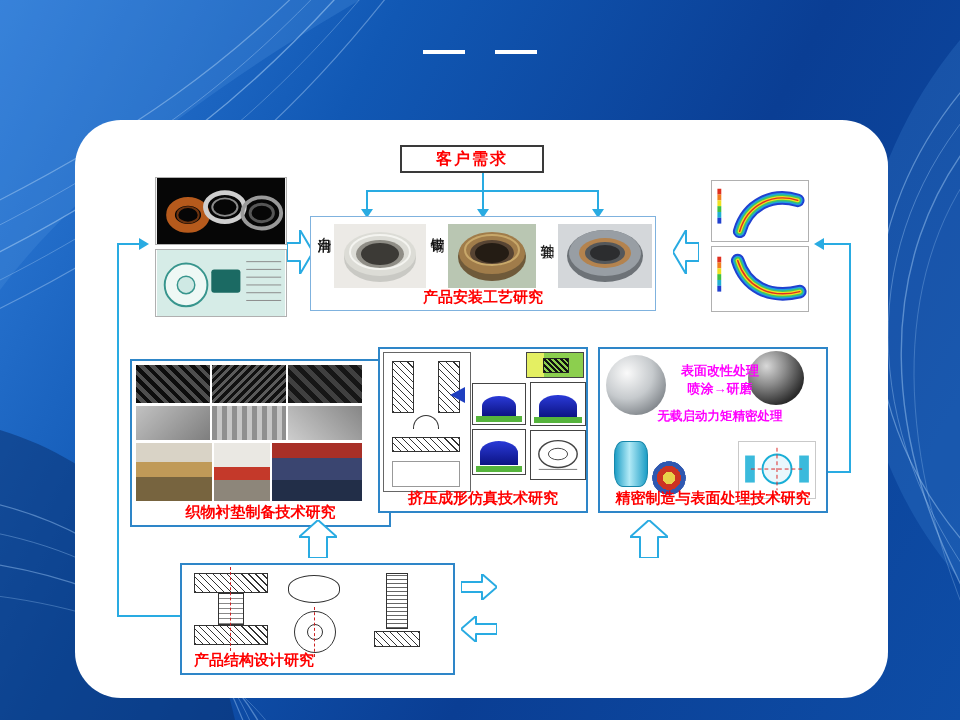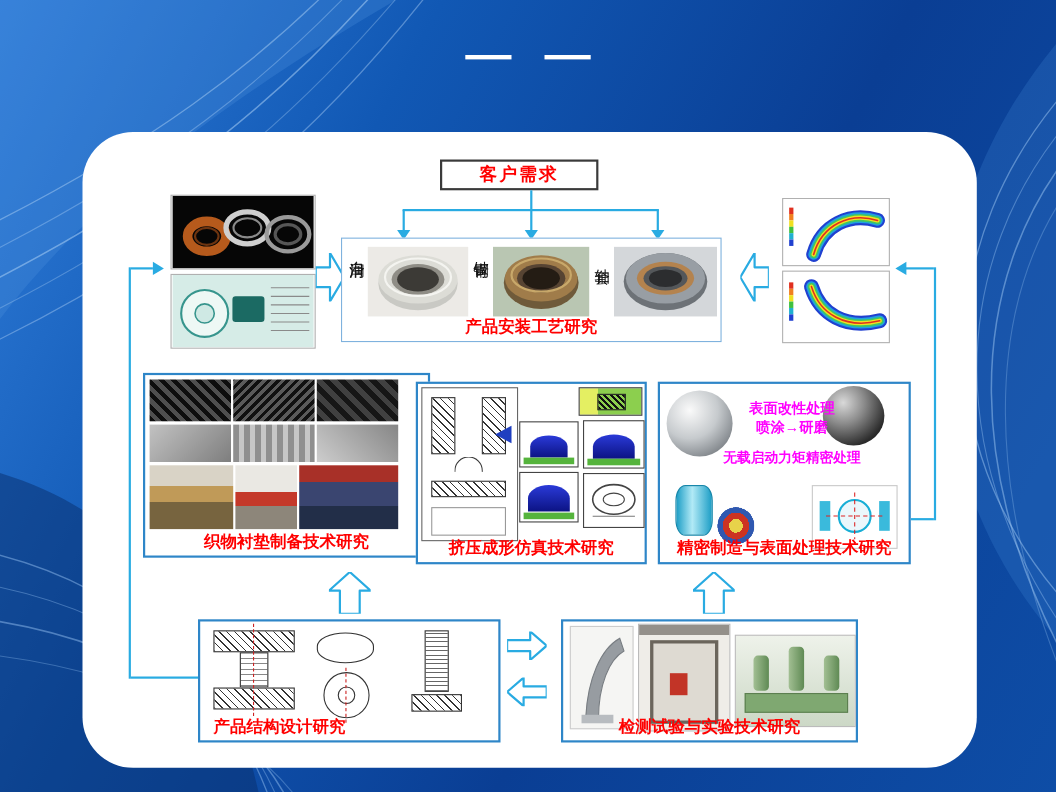--- a/index.html
+++ b/index.html
@@ -58,21 +58,21 @@
 
 .dz-l1{left:6px;top:9px}.dz-i1{left:23px;top:7px;width:92px;height:64px}
 .dz-l2{left:119px;top:9px}.dz-i2{left:137px;top:7px;width:88px;height:64px}
 .dz-l3{left:229px;top:16px}.dz-i3{left:247px;top:7px;width:94px;height:64px}
 
 .lp1{left:80px;top:57px;width:132px;height:68px}
 .lp2{left:80px;top:129px;width:132px;height:68px}
 .rp1{left:636px;top:60px;width:98px;height:62px}
 .rp2{left:636px;top:126px;width:98px;height:66px}
 
-.fabricbox{left:55px;top:219px;width:261px;height:168px}
+.fabricbox{left:55px;top:239px;width:261px;height:168px}
 .extrbox{left:303px;top:227px;width:210px;height:166px}
 .precbox{left:523px;top:227px;width:230px;height:166px}
 
 .f11{left:4px;top:4px;width:74px;height:38px;background:repeating-linear-gradient(45deg,#0d0d0d 0 4px,#4e4e4e 4px 8px)}
 .f12{left:80px;top:4px;width:74px;height:38px;background:repeating-linear-gradient(-45deg,#101010 0 3px,#5a5a5a 3px 6px)}
 .f13{left:156px;top:4px;width:74px;height:38px;background:repeating-linear-gradient(45deg,#161616 0 5px,#404040 5px 10px)}
 .f21{left:4px;top:45px;width:74px;height:34px;background:linear-gradient(135deg,#c2c2c2,#7e7e7e)}
 .f22{left:80px;top:45px;width:74px;height:34px;background:repeating-linear-gradient(90deg,#8f8f8f 0 5px,#c6c6c6 5px 10px)}
 .f23{left:156px;top:45px;width:74px;height:34px;background:linear-gradient(45deg,#cdcdcd,#868686)}
 .f31{left:4px;top:82px;width:76px;height:58px;background:linear-gradient(180deg,#d9d3c6 0 32%,#c09a58 32% 58%,#77643f 58% 100%)}
@@ -379,39 +379,20 @@
       <div class="i-cl1"></div>
       <div class="i-cyl"></div>
       <div class="i-circ"></div>
       <div class="i-circ2"></div>
       <div class="i-cl2"></div>
       <div class="i-stud"></div>
       <div class="hatch i-flange"></div>
       <div class="caption cap-left">产品结构设计研究</div>
     </div>
 
-    <div class="bigbox testbox">
-      <div class="tile t-p1">
-        <svg width="100%" height="100%" viewBox="0 0 58 94">
-          <path d="M14,84 C16,48 28,20 46,10 L50,22 C36,30 26,54 26,86 Z" fill="#979ca1" stroke="#787d82" stroke-width="1"></path>
-          <rect x="10" y="82" width="30" height="8" fill="#b8bcc0"></rect>
-        </svg>
-      </div>
-      <div class="tile t-p2">
-        <div class="t-frame"></div>
-        <div class="t-red"></div>
-      </div>
-      <div class="tile t-p3">
-        <div class="t-cy1"></div>
-        <div class="t-cy2"></div>
-        <div class="t-cy3"></div>
-        <div class="t-plate"></div>
-      </div>
-      <div class="caption">检测试验与实验技术研究</div>
-    </div>
 
     <svg class="chev chev-br" viewBox="0 0 36 26">
       <polygon points="0,8 21,8 21,0 36,13 21,26 21,18 0,18" fill="#fff" stroke="#29ABE2" stroke-width="2" stroke-linejoin="round"></polygon>
     </svg>
     <svg class="chev chev-bl" viewBox="0 0 36 26">
       <polygon points="36,8 15,8 15,0 0,13 15,26 15,18 36,18" fill="#fff" stroke="#29ABE2" stroke-width="2" stroke-linejoin="round"></polygon>
     </svg>
 
   </div>
 </div>

